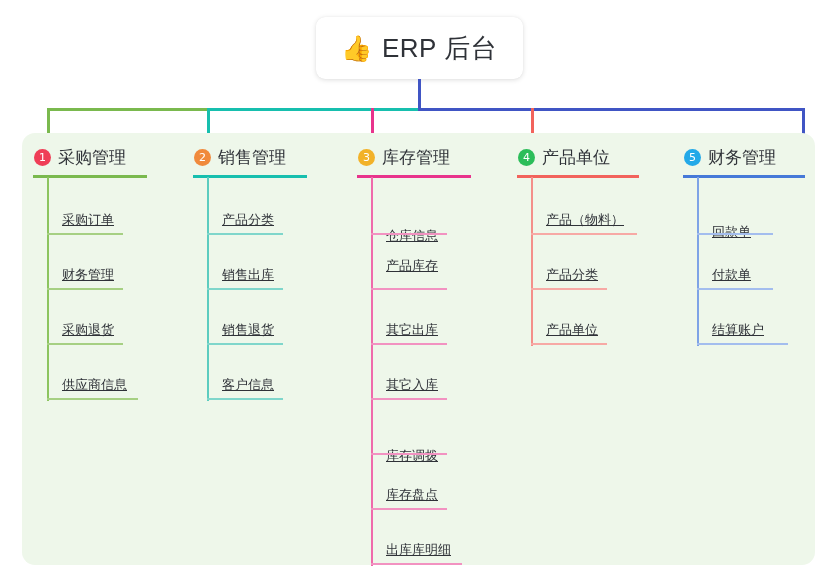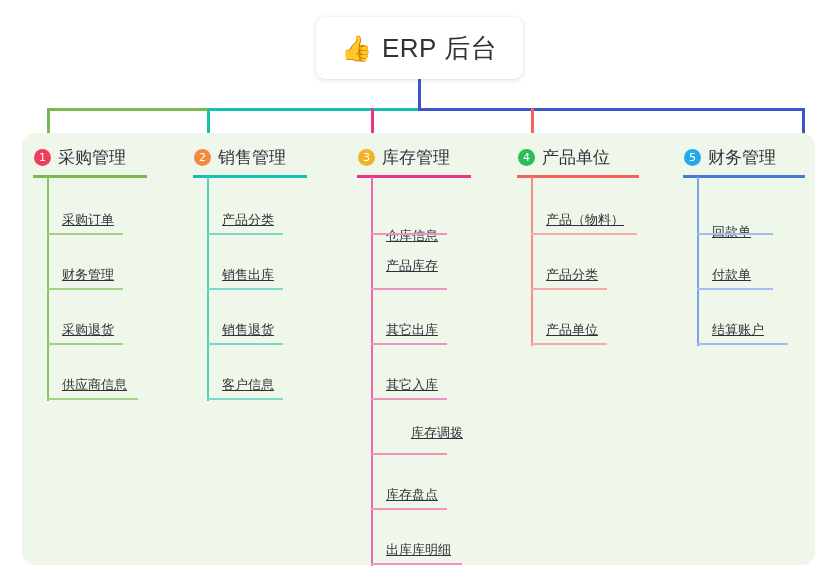--- a/index.html
+++ b/index.html
@@ -165,21 +165,21 @@
     <div class="spine" style="height:389px; background:#ef6aab;"></div>
 
     <div class="leaf-label" style="top:84px;">仓库信息</div>
     <div class="leaf" style="top:90px;  width:76px; background:#f292c1;"></div>
     <div class="leaf-label" style="top:114px;">产品库存</div>
     <div class="leaf" style="top:145px; width:76px; background:#f292c1;"></div>
     <div class="leaf-label" style="top:178px;">其它出库</div>
     <div class="leaf" style="top:200px; width:76px; background:#f292c1;"></div>
     <div class="leaf-label" style="top:233px;">其它入库</div>
     <div class="leaf" style="top:255px; width:76px; background:#f292c1;"></div>
-    <div class="leaf-label" style="top:281px;margin-left:25px;">库存调拨</div>
+    <div class="leaf-label" style="top:304px;">库存调拨</div>
     <div class="leaf" style="top:310px; width:76px; background:#f292c1;"></div>
     <div class="leaf-label" style="top:343px;">库存盘点</div>
     <div class="leaf" style="top:365px; width:76px; background:#f292c1;"></div>
     <div class="leaf-label" style="top:398px;">出库库明细</div>
     <div class="leaf" style="top:420px; width:91px; background:#f292c1;"></div>
   </div>
 
   <div class="column" style="left:506px;">
     <div class="col-head">
       <span class="badge" style="background:#2cbd5a;">4</span>

